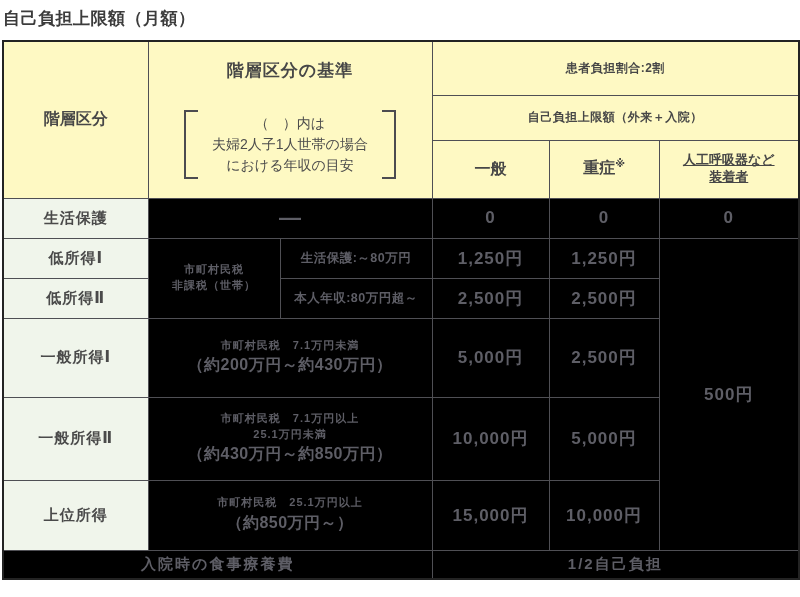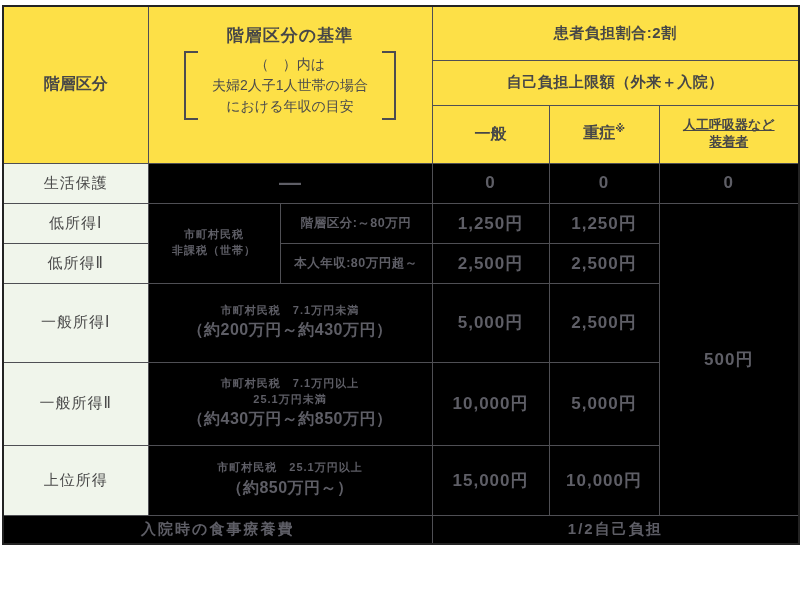--- a/index.html
+++ b/index.html
@@ -6,40 +6,40 @@
   html,body { margin:0; padding:0; background:#ffffff; }
   body { font-family:"Liberation Sans","DejaVu Sans",sans-serif; width:800px; }
   .page { width:800px; height:597px; padding:5px 1px 0 2px; }
 
   .doc-title { font-size:17px; font-weight:bold; color:#3c3c3c; margin:2px 0 10px 1px; letter-spacing:0.5px; }
 
   table.limits { border-collapse:collapse; table-layout:fixed; width:796px; border:2px solid #232323; }
   td { border:1px solid #4f4f54; text-align:center; vertical-align:middle; padding:0 2px; overflow:hidden; }
 
   
-  .hdr { background:#fde047; color:#474747; font-weight:bold; font-size:16px; }
-  .hdr-lg { font-size:15px; letter-spacing:0.5px; }
+  .hdr { background:#fef9c3; color:#474747; font-weight:bold; font-size:16px; }
+  .hdr-lg { font-size:12px; letter-spacing:0.5px; }
 
   
-  .lbl { background:#f0f5eb; color:#4a4a4a; font-size:15px; font-weight:normal; letter-spacing:1px; }
+  .lbl { background:#f0f5eb; color:#4a4a4a; font-size:15px; font-weight:bold; letter-spacing:1px; }
 
   
   .blk { background:#000000; color:#5e5e66; }
   .val { font-size:17px; font-weight:bold; letter-spacing:1px; }
   .dash { font-size:22px; font-weight:bold; }
   .basis-main { display:block; font-size:11px; font-weight:bold; line-height:1.45; letter-spacing:1px; }
   .basis-sub  { display:block; font-size:16px; font-weight:bold; line-height:1.5; letter-spacing:0.5px; }
   .income { font-size:12.5px; font-weight:bold; letter-spacing:0.5px; }
   .foot { font-size:15px; font-weight:bold; letter-spacing:2px; }
 
   
   .criteria-cell { vertical-align:top; }
   .criteria-inner { display:flex; flex-direction:column; align-items:center; padding-top:17px; }
   .criteria-title { font-size:17px; font-weight:bold; color:#474747; letter-spacing:1px; }
-  .bracket-row { display:flex; align-items:stretch; justify-content:center; gap:12px; margin-top:4px; }
+  .bracket-row { display:flex; align-items:stretch; justify-content:center; gap:12px; margin-top:28px; }
   .bracket { width:14px; border:2px solid #4c4c50; }
   .bracket-left  { border-right:none; }
   .bracket-right { border-left:none; }
   .note-lines { font-size:14px; font-weight:normal; color:#4c4c4c; line-height:1.5; padding:3px 2px; }
 
   .severe-mark { font-size:10px; vertical-align:super; font-weight:bold; }
   .vent-hdr div { font-size:13px; line-height:1.3; font-weight:bold;text-decoration:underline; }
 
   
   tr.r-h1 { height:54px; }
@@ -50,20 +50,21 @@
   tr.r3 { height:40px; }
   tr.r4 { height:79px; }
   tr.r5 { height:83px; }
   tr.r6 { height:70px; }
   tr.r7 { height:29px; }
 </style>
 </head>
 <body>
 
 <div class="page">
+  <div class="doc-title">自己負担上限額（月額）</div>
 
   <table class="limits">
     <colgroup>
       <col style="width:145px">
         <col style="width:132px">
         <col style="width:152px">
       <col style="width:117px">
         <col style="width:110px">
         <col style="width:140px">
     </colgroup>
@@ -108,21 +109,21 @@
       <td class="blk val">0</td>
       <td class="blk val">0</td>
     </tr>
 
     <tr class="r2">
       <td class="lbl">低所得Ⅰ</td>
       <td class="blk" rowspan="2">
         <span class="basis-main">市町村民税</span>
         <span class="basis-main">非課税（世帯）</span>
       </td>
-      <td class="blk income">階層区分:～80万円</td>
+      <td class="blk income">生活保護:～80万円</td>
       <td class="blk val">1,250円</td>
       <td class="blk val">1,250円</td>
       <td class="blk val" rowspan="5">500円</td>
     </tr>
 
     <tr class="r3">
       <td class="lbl">低所得Ⅱ</td>
       <td class="blk income">本人年収:80万円超～</td>
       <td class="blk val">2,500円</td>
       <td class="blk val">2,500円</td>

